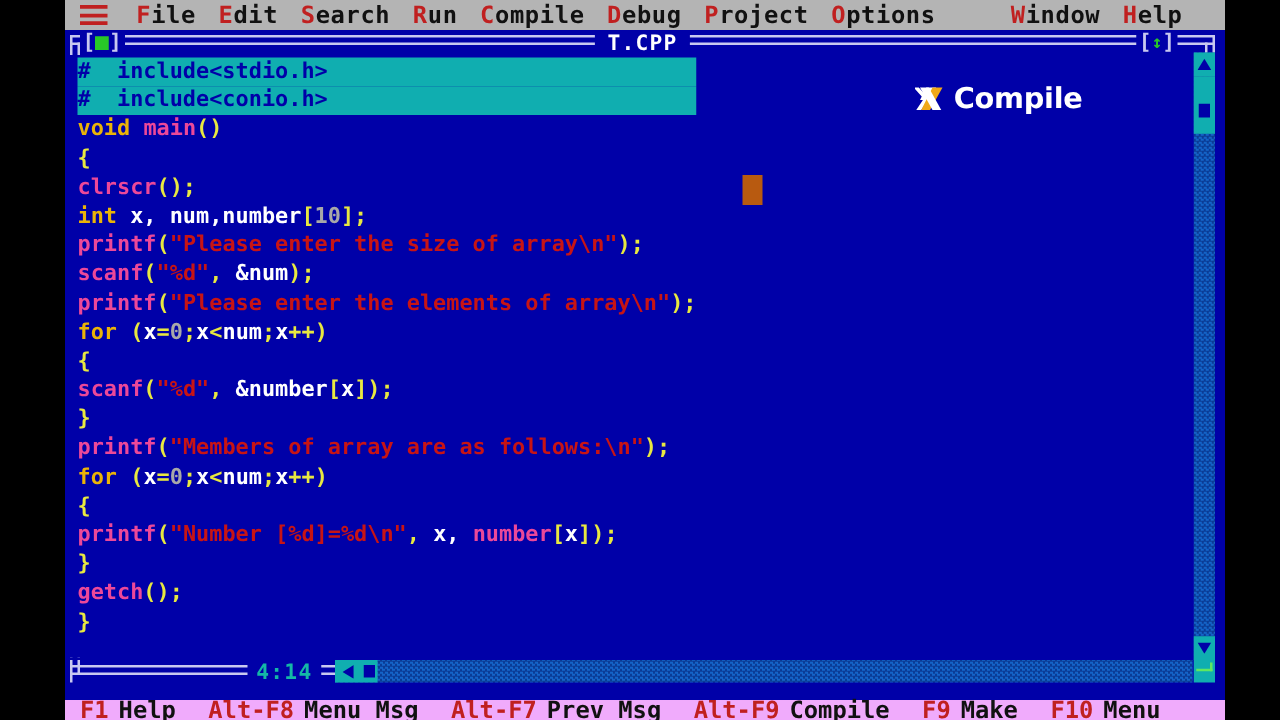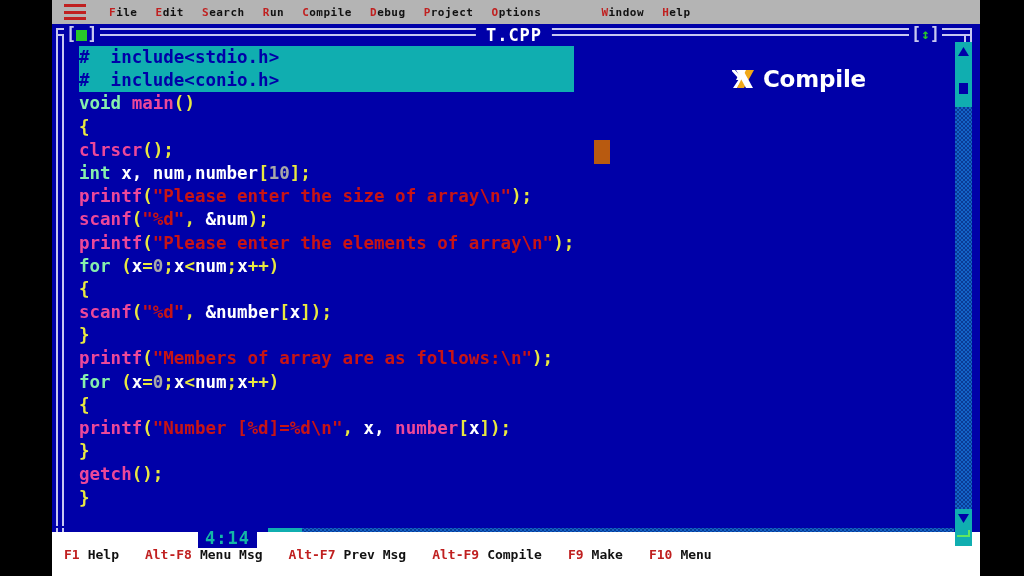--- a/index.html
+++ b/index.html
@@ -27,21 +27,21 @@
 
   
   #menubar {
     position: absolute;
     left: 0; top: 0;
     width: 928px; height: 24px;
     background: #B4B4B4;
     display: flex;
     align-items: center;
     font-family: "DejaVu Sans Mono", monospace;
-    font-size: 11px;
+    font-size: 19px;
     font-weight: bold;
     letter-spacing: 0.5px;
     white-space: nowrap;
   }
   .hamburger {
     width: 22px; height: 16px;
     margin-left: 12px; margin-right: 14px;
     display: flex; flex-direction: column;
     justify-content: space-between;
     flex: none;
@@ -126,40 +126,40 @@
   .zoom-box .arrows {
     display: inline-block;
     color: #28C828;
     font-size: 14px;
     vertical-align: 1px;
   }
 
   
   #code-area {
     position: absolute;
-    left: 17px; top: 20px;
+    left: 0; top: 20px;
     width: 886px; height: 482px;
     overflow: hidden;
     background: #0000A8;
   }
   #code {
     position: absolute;
     left: 6px; top: 2px;
     font-family: "DejaVu Sans Mono", monospace;
     font-size: 17.5px;
     line-height: 23.2px;
     font-weight: bold;
     white-space: pre;
   }
   .ln { display: block; height: 23.2px; }
   .sel { background: #10AEB0; }
   .sel .kw, .sel .id, .sel .fn, .sel .pp,
   .sel .str, .sel .num, .sel .pun { color: #0000A8; }
 
-  .kw   { color: #86efac; text-align: right; }
+  .kw   { color: #eab308; text-align: right; }
   .id   { color: #FFFFFF; }
   .fn   { color: #ec4899; }
   .pun  { color: #E8E840; }
   .str  { color: #C81414; }
   .num  { color: #A8A8A8; }
   .pp   { color: #0000A8; }
 
   
   #watermark {
     position: absolute;
@@ -255,26 +255,26 @@
     z-index: 6;
   }
   #resize-corner .gl {
     position: absolute; background: #60E860;
   }
 
   
   #statusbar {
     position: absolute;
     left: 0; bottom: 0;
-    width: 928px; height: 44px;
-    background: #ffffff;
+    width: 928px; height: 16px;
+    background: #f0abfc;
     display: flex;
     align-items: center;
     font-family: "DejaVu Sans Mono", monospace;
-    font-size: 13px;
+    font-size: 19px;
     font-weight: bold;
     white-space: nowrap;
     padding-left: 12px;
   }
   .status-item { display: flex; align-items: baseline; margin-right: 26px; cursor: default; }
   .status-key { color: #C02020; margin-right: 8px; }
   .status-label { color: #111111; }
 </style>
 </head>
 <body>

